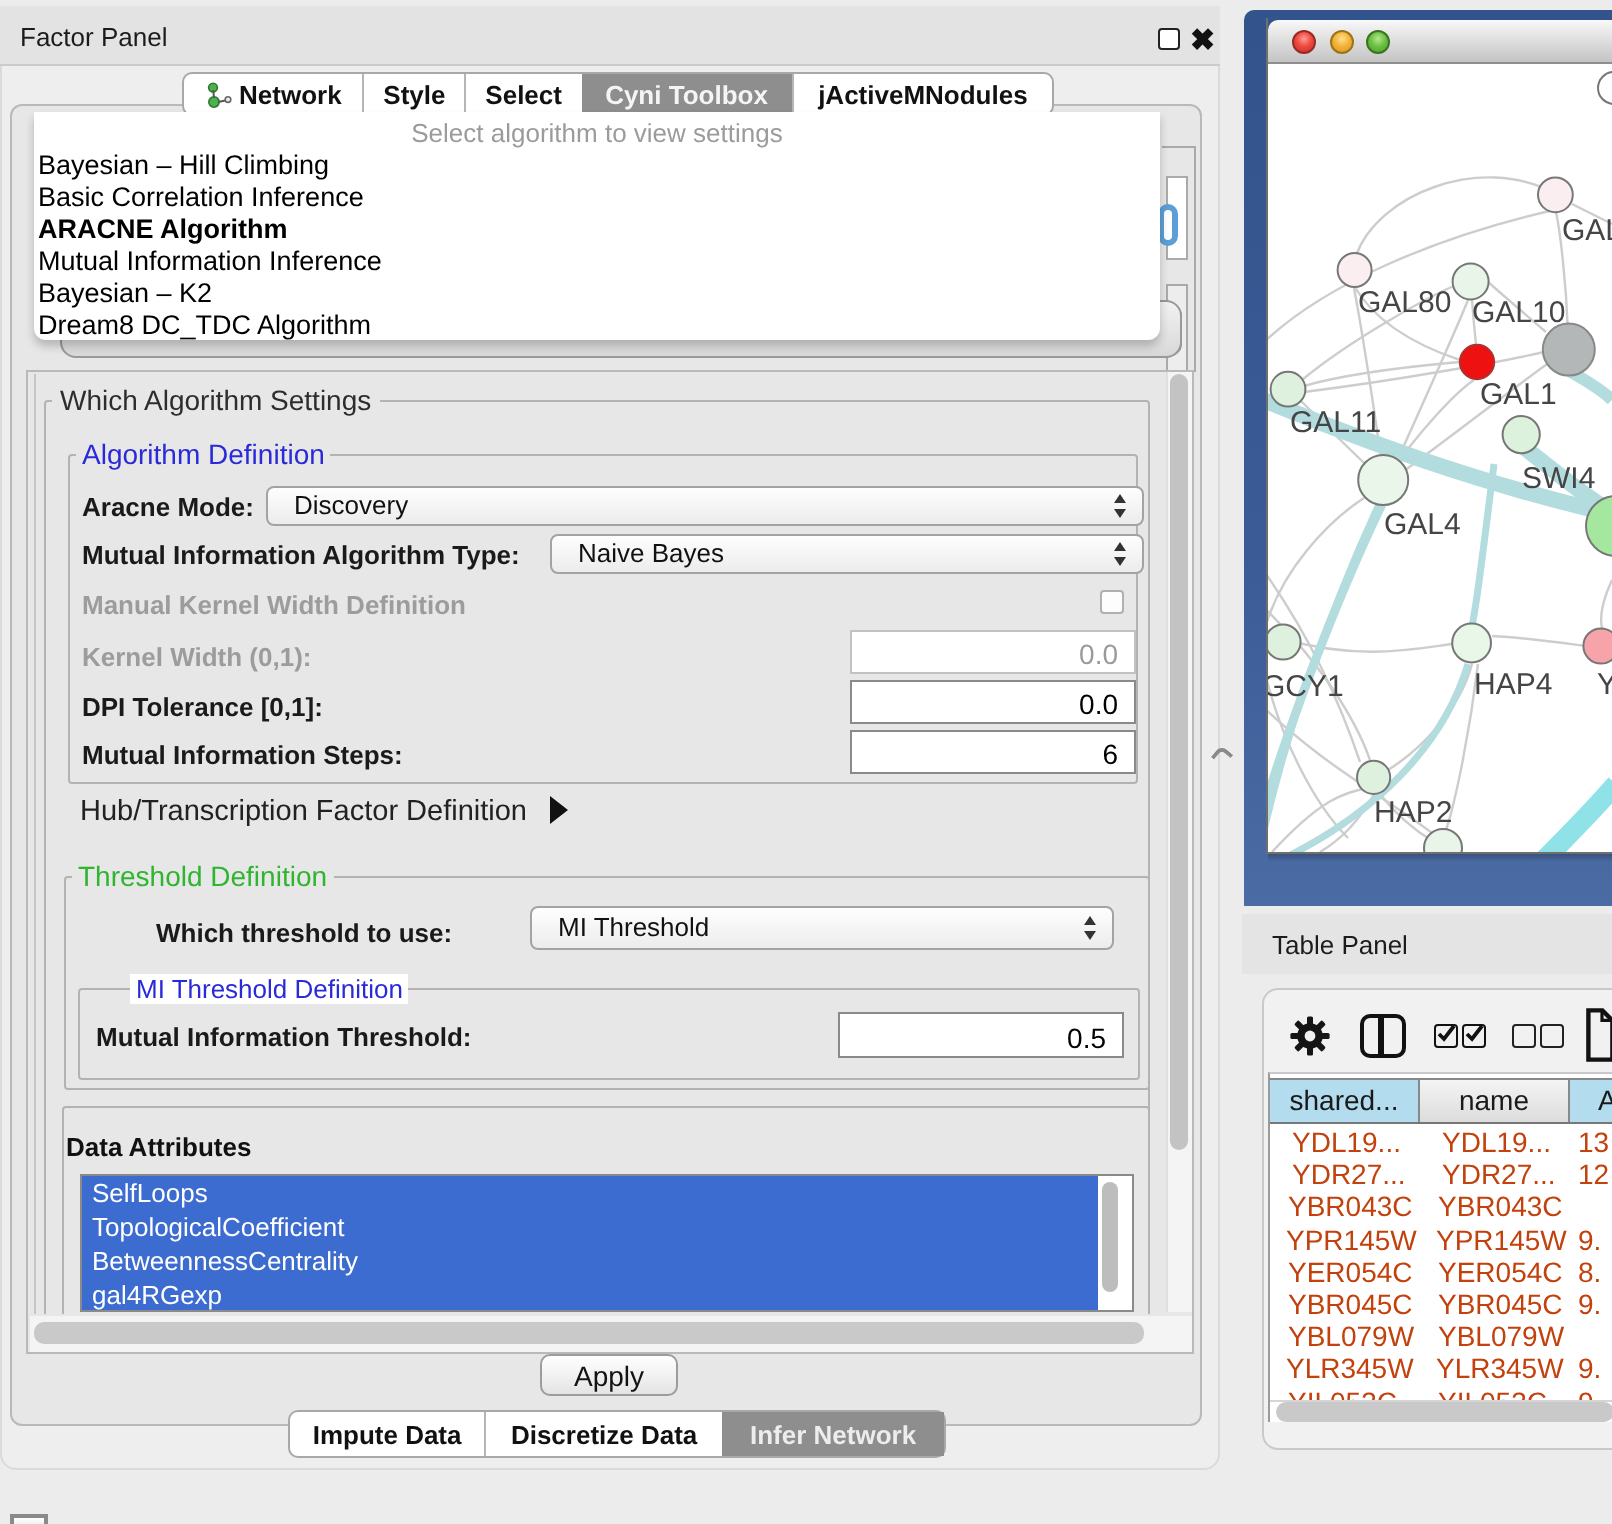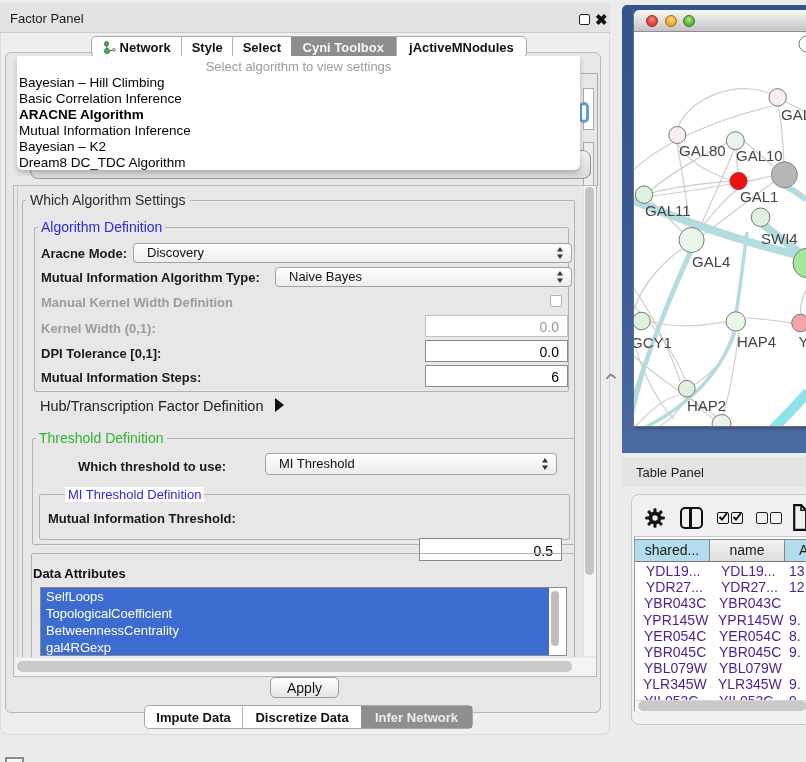--- a/index.html
+++ b/index.html
@@ -102,21 +102,21 @@
     <svg class="abs" style="right:7px;top:4px;" width="8" height="12" viewBox="0 0 8 12">
         <path d="M4 0 L7 4.5 H1 Z" fill="#333"></path>
         <path d="M4 12 L1 7.5 H7 Z" fill="#333"></path>
       </svg>
   </div>
 
   <div class="abs" style="left:25px;top:309px;width:529px;height:44px;border:1px solid #b3b3b3;border-radius:2px;"></div>
   <div class="abs" style="left:31px;top:302px;background:#ffffff;padding:0 3px;font-size:13px;color:#2a2ad8;margin-left:20px;">MI Threshold Definition</div>
 
   <div class="abs b" style="left:34px;top:326px;font-size:13px;color:#1a1a1a;">Mutual Information Threshold:</div>
-  <div class="abs" style="left:405px;top:321px;width:143px;height:23px;border:1px solid #8a8a8a;background:#fff;box-sizing:border-box;margin-top:32px;">
+  <div class="abs" style="left:405px;top:321px;width:143px;height:23px;border:1px solid #8a8a8a;background:#fff;box-sizing:border-box;">
     <div class="abs" style="right:8px;top:4px;font-size:14px;color:#000;">0.5</div>
   </div>
 
   <div class="abs" style="left:17px;top:368px;width:542px;height:110px;border:1px solid #b3b3b3;border-radius:2px;"></div>
 
   <div class="abs b" style="left:19px;top:381px;font-size:13px;color:#111;">Data Attributes</div>
 
   <div class="abs" style="left:26px;top:402px;width:527px;height:69px;border:1px solid #8a8a8a;background:#fff;box-sizing:border-box;overflow:hidden;">
     <div style="position:absolute;left:0;top:0;width:508px;height:100%;background:#3d6cd0;color:#fff;font-size:13px;line-height:17px;padding-left:5px;box-sizing:border-box;">
       SelfLoops<br>TopologicalCoefficient<br>BetweennessCentrality<br>gal4RGexp
@@ -286,21 +286,21 @@
   </svg>
 
 <div class="abs" style="left:634px;top:536px;width:172px;height:175px;background:#fff;border-left:1px solid #9a9a9a;border-top:1px solid #c9c9c9;box-sizing:border-box;overflow:hidden;">
 
   <div style="position:absolute;left:0;top:2px;height:23px;width:100%;border-top:1px solid #888;border-bottom:1px solid #777;box-sizing:border-box;">
     <div style="position:absolute;left:0;top:0;width:75px;height:100%;background:#b3dcee;border-right:1px solid #888;box-sizing:border-box;text-align:center;font-size:14px;color:#1a1a1a;line-height:21px;">shared...</div>
     <div style="position:absolute;left:75px;top:0;width:75px;height:100%;background:linear-gradient(#f4f4f4,#dcdcdc);border-right:1px solid #888;box-sizing:border-box;text-align:center;font-size:14px;color:#1a1a1a;line-height:21px;">name</div>
     <div style="position:absolute;left:150px;top:0;width:26px;height:100%;background:#b3dcee;font-size:14px;color:#1a1a1a;line-height:21px;padding-left:14px;box-sizing:border-box;">A</div>
   </div>
 
-  <div style="position:absolute;left:0;top:26px;width:100%;font-size:14px;color:#4c1d95;text-align:center;">
+  <div style="position:absolute;left:0;top:26px;width:100%;font-size:14px;color:#c2410c;text-align:center;">
     <div style="height:16.2px;">
         <span style="position:absolute;left:11px;">YDL19...</span>
         <span style="position:absolute;left:86px;">YDL19...</span>
         <span style="position:absolute;left:154px;">13</span>
       </div>
     <div style="height:16.2px;">
         <span style="position:absolute;left:11px;top:16.2px;">YDR27...</span>
         <span style="position:absolute;left:86px;top:16.2px;">YDR27...</span>
         <span style="position:absolute;left:154px;top:16.2px;">12</span>
       </div>

